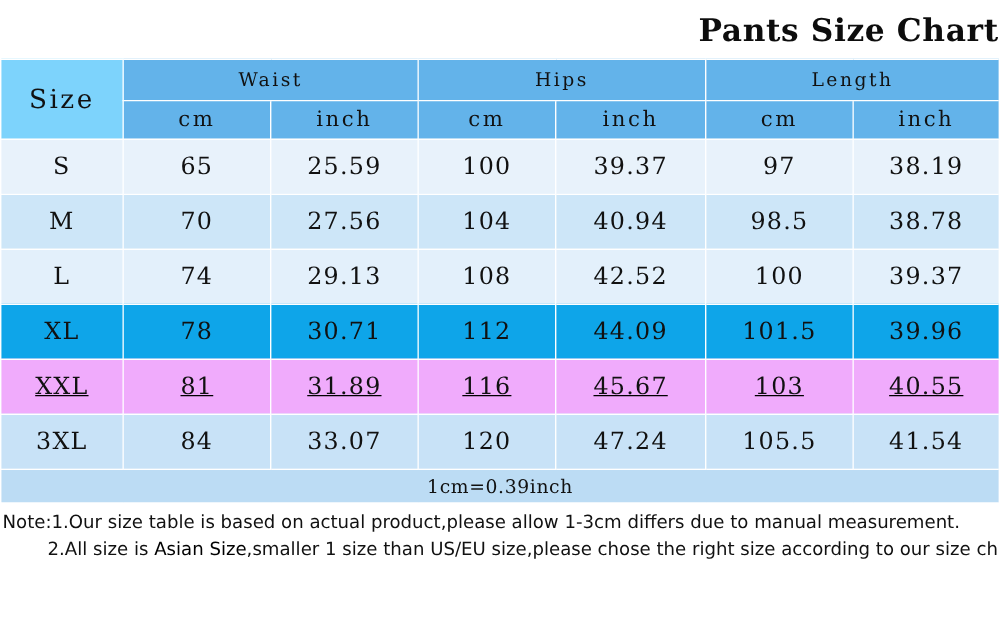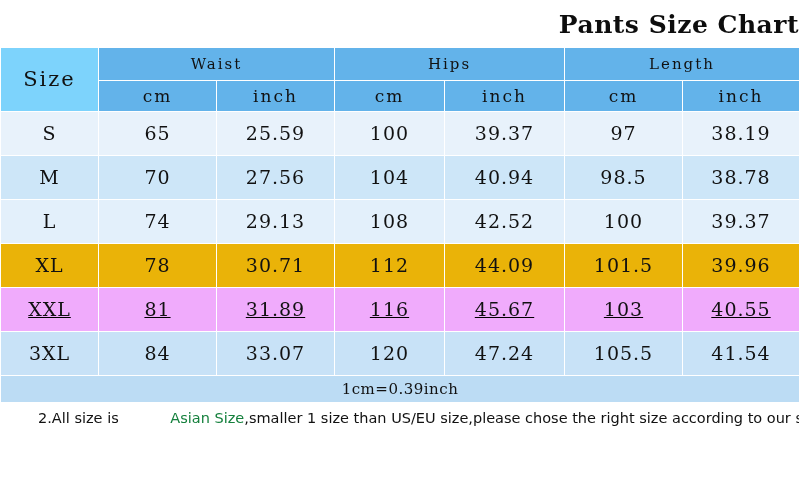--- a/index.html
+++ b/index.html
@@ -65,21 +65,21 @@
     letter-spacing: 1px;
   }
   .cell {
     font-size: 19px;
     height: 43px;
     letter-spacing: 1px;
   }
   .r0 { background: #e8f2fb; }
   .r1 { background: #cde6f8; }
   .r2 { background: #e3f0fb; }
-  .r3 { background: #eab308; }
+  .r3 { background: #0ea5e9; }
   .r4 { background: #f0abfc; text-decoration: underline; }
   .r5 { background: #c8e2f7; margin-left: 33px; }
 
   .conv-row td {
     background: #bcdcf4;
     height: 26px;
     text-align: right;
     font-size: 15px;
     padding-right: 10px;
     letter-spacing: 0.5px;
@@ -91,22 +91,21 @@
   .note-line {
     font-size: 14.5px;
     color: #111111;
     line-height: 1.58;
     white-space: nowrap;
   }
   .note-1 { padding-left: 2px; }
   .note-2 { padding-left: 38px; }
   .note-3 { padding-left: 38px; }
   .hl {
-    color: #15803d;
-    margin-left: 47px;
+    color: #000000;
   }
 </style>
 </head>
 <body>
 
 <div class="page">
 
   <div class="title">Pants Size Chart</div>
 
   <table class="size-table">
@@ -195,16 +194,17 @@
         <td class="cell">41.54</td>
       </tr>
 
       <tr class="conv-row">
         <td colspan="7">1cm=0.39inch</td>
       </tr>
     </tbody>
   </table>
 
   <div class="notes">
+    <div class="note-line note-1">Note:1.Our size table is based on actual product,please allow 1-3cm differs due to manual measurement.</div>
     <div class="note-line note-2"><span>2.All size is </span><span class="hl">Asian Size</span><span>,smaller 1 size than US/EU size,please chose the right size according to our size chart.</span></div>
   </div>
 
 </div>
 
 </body></html>

